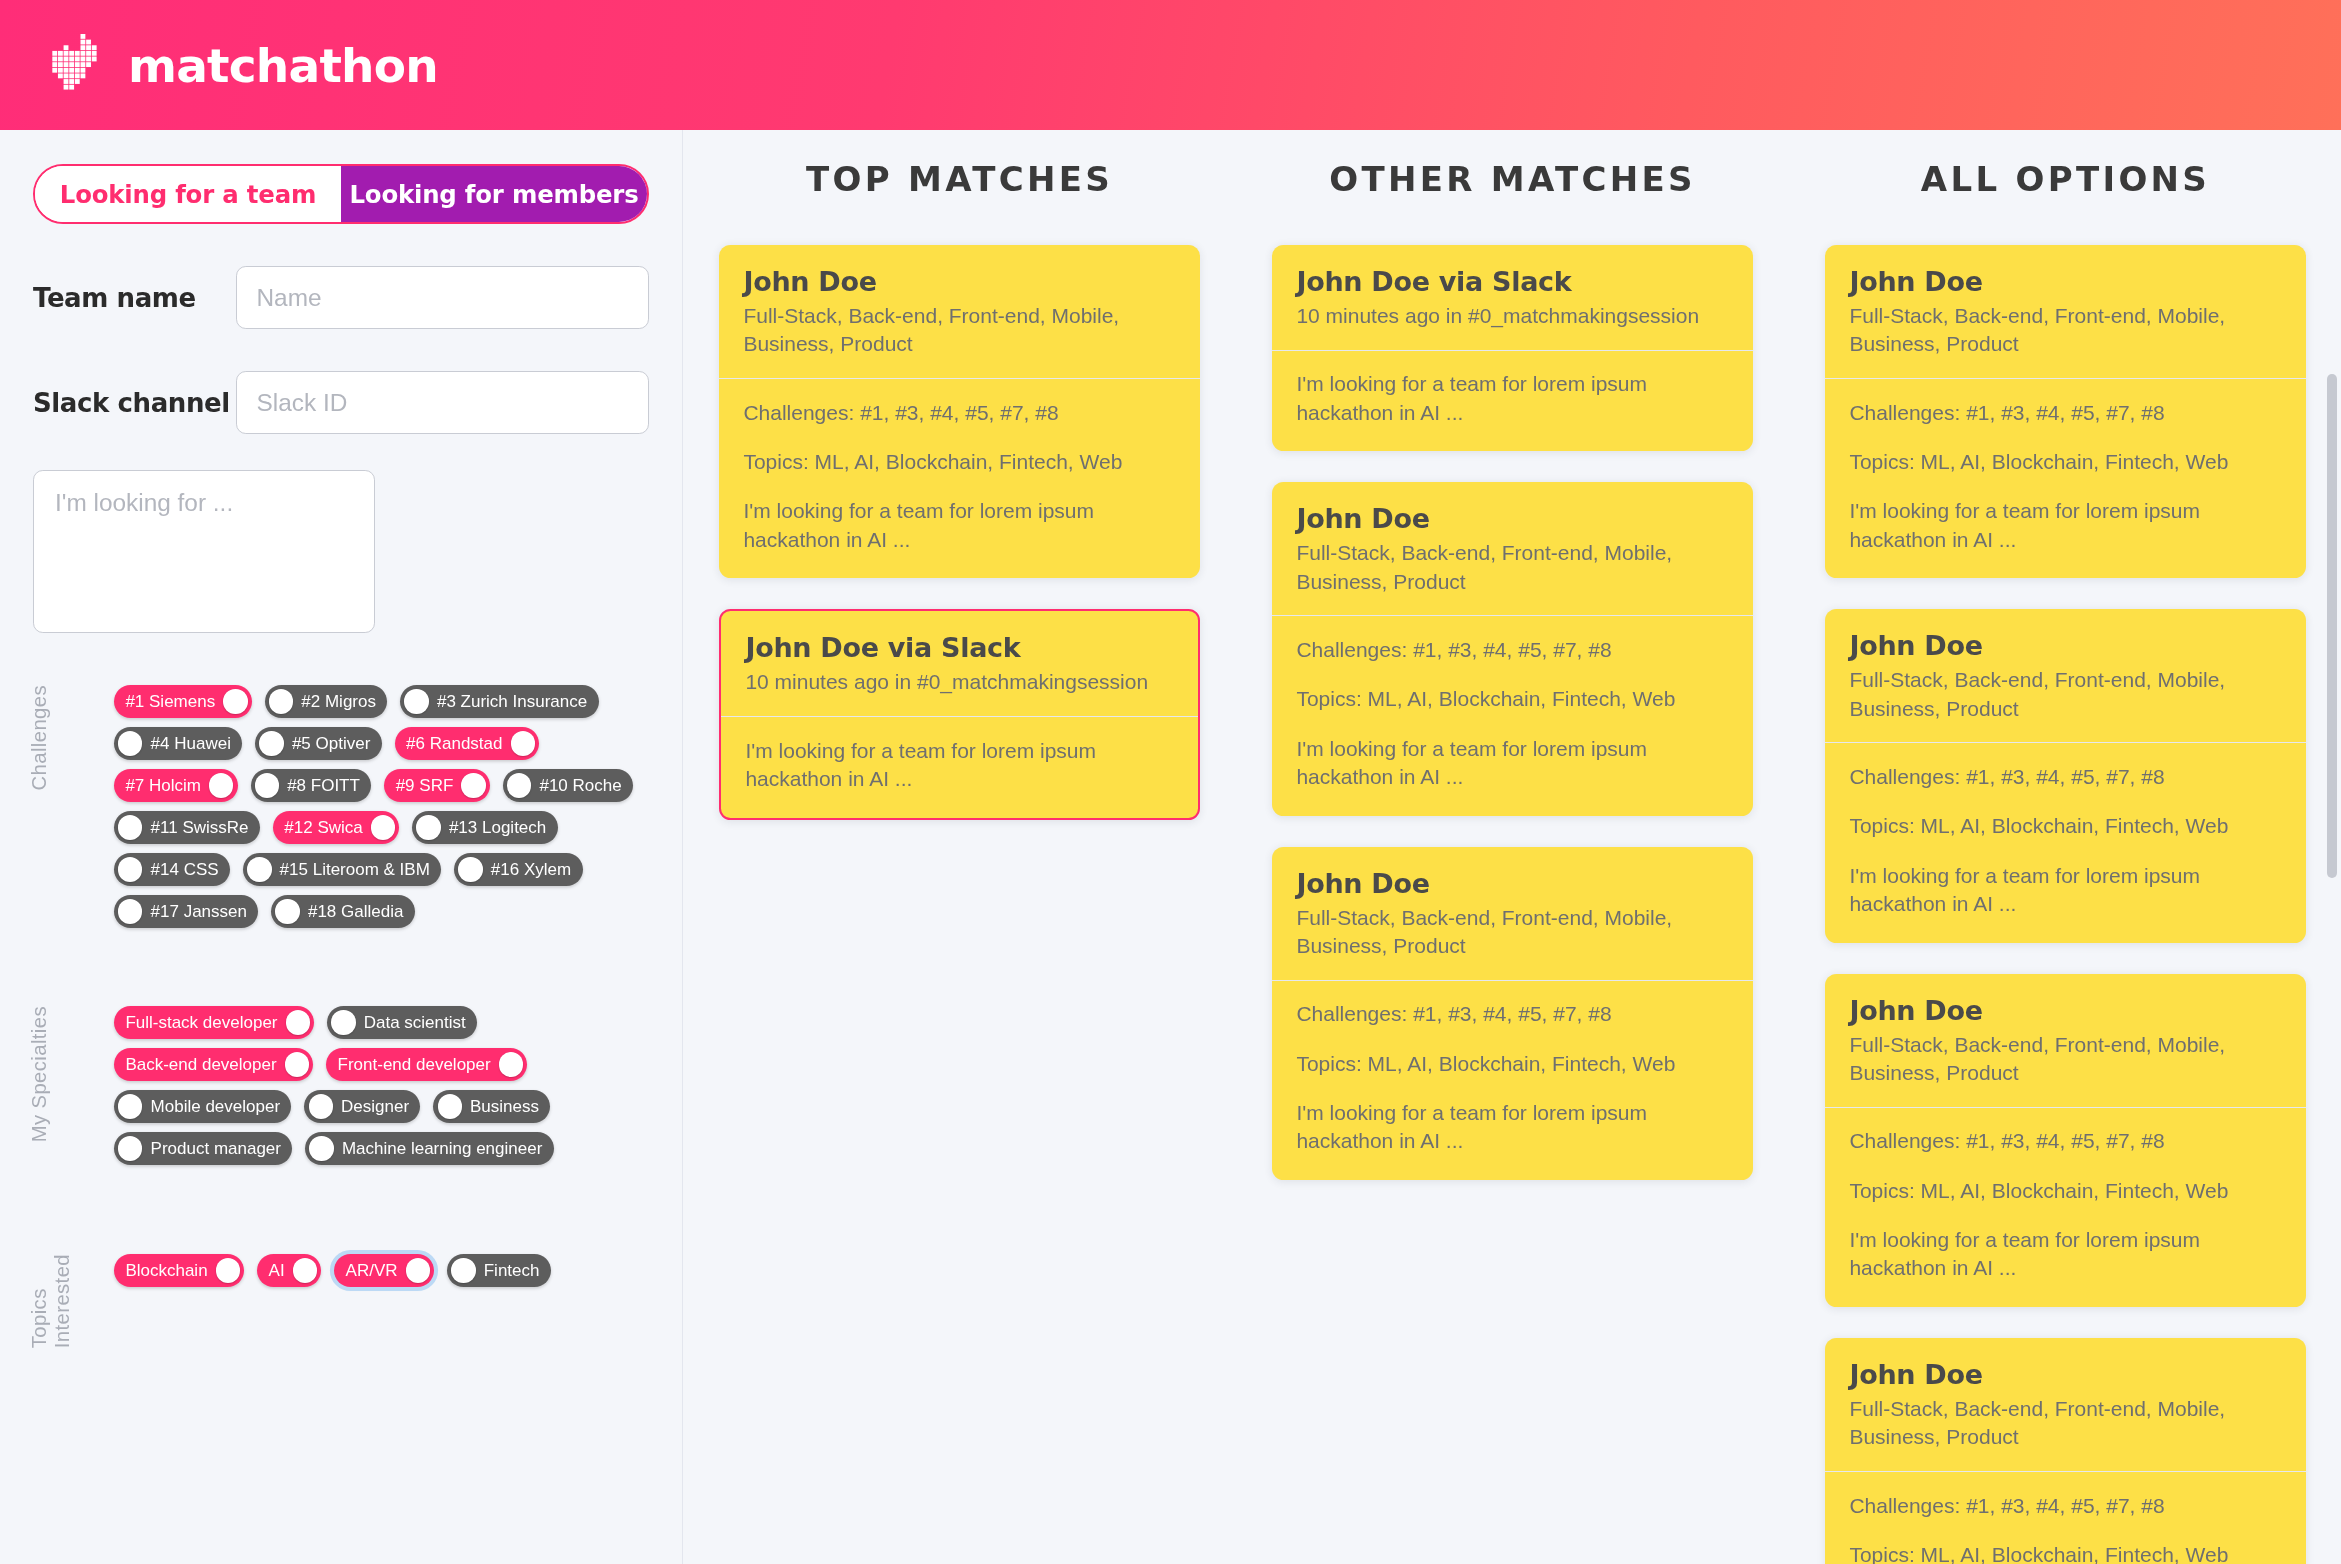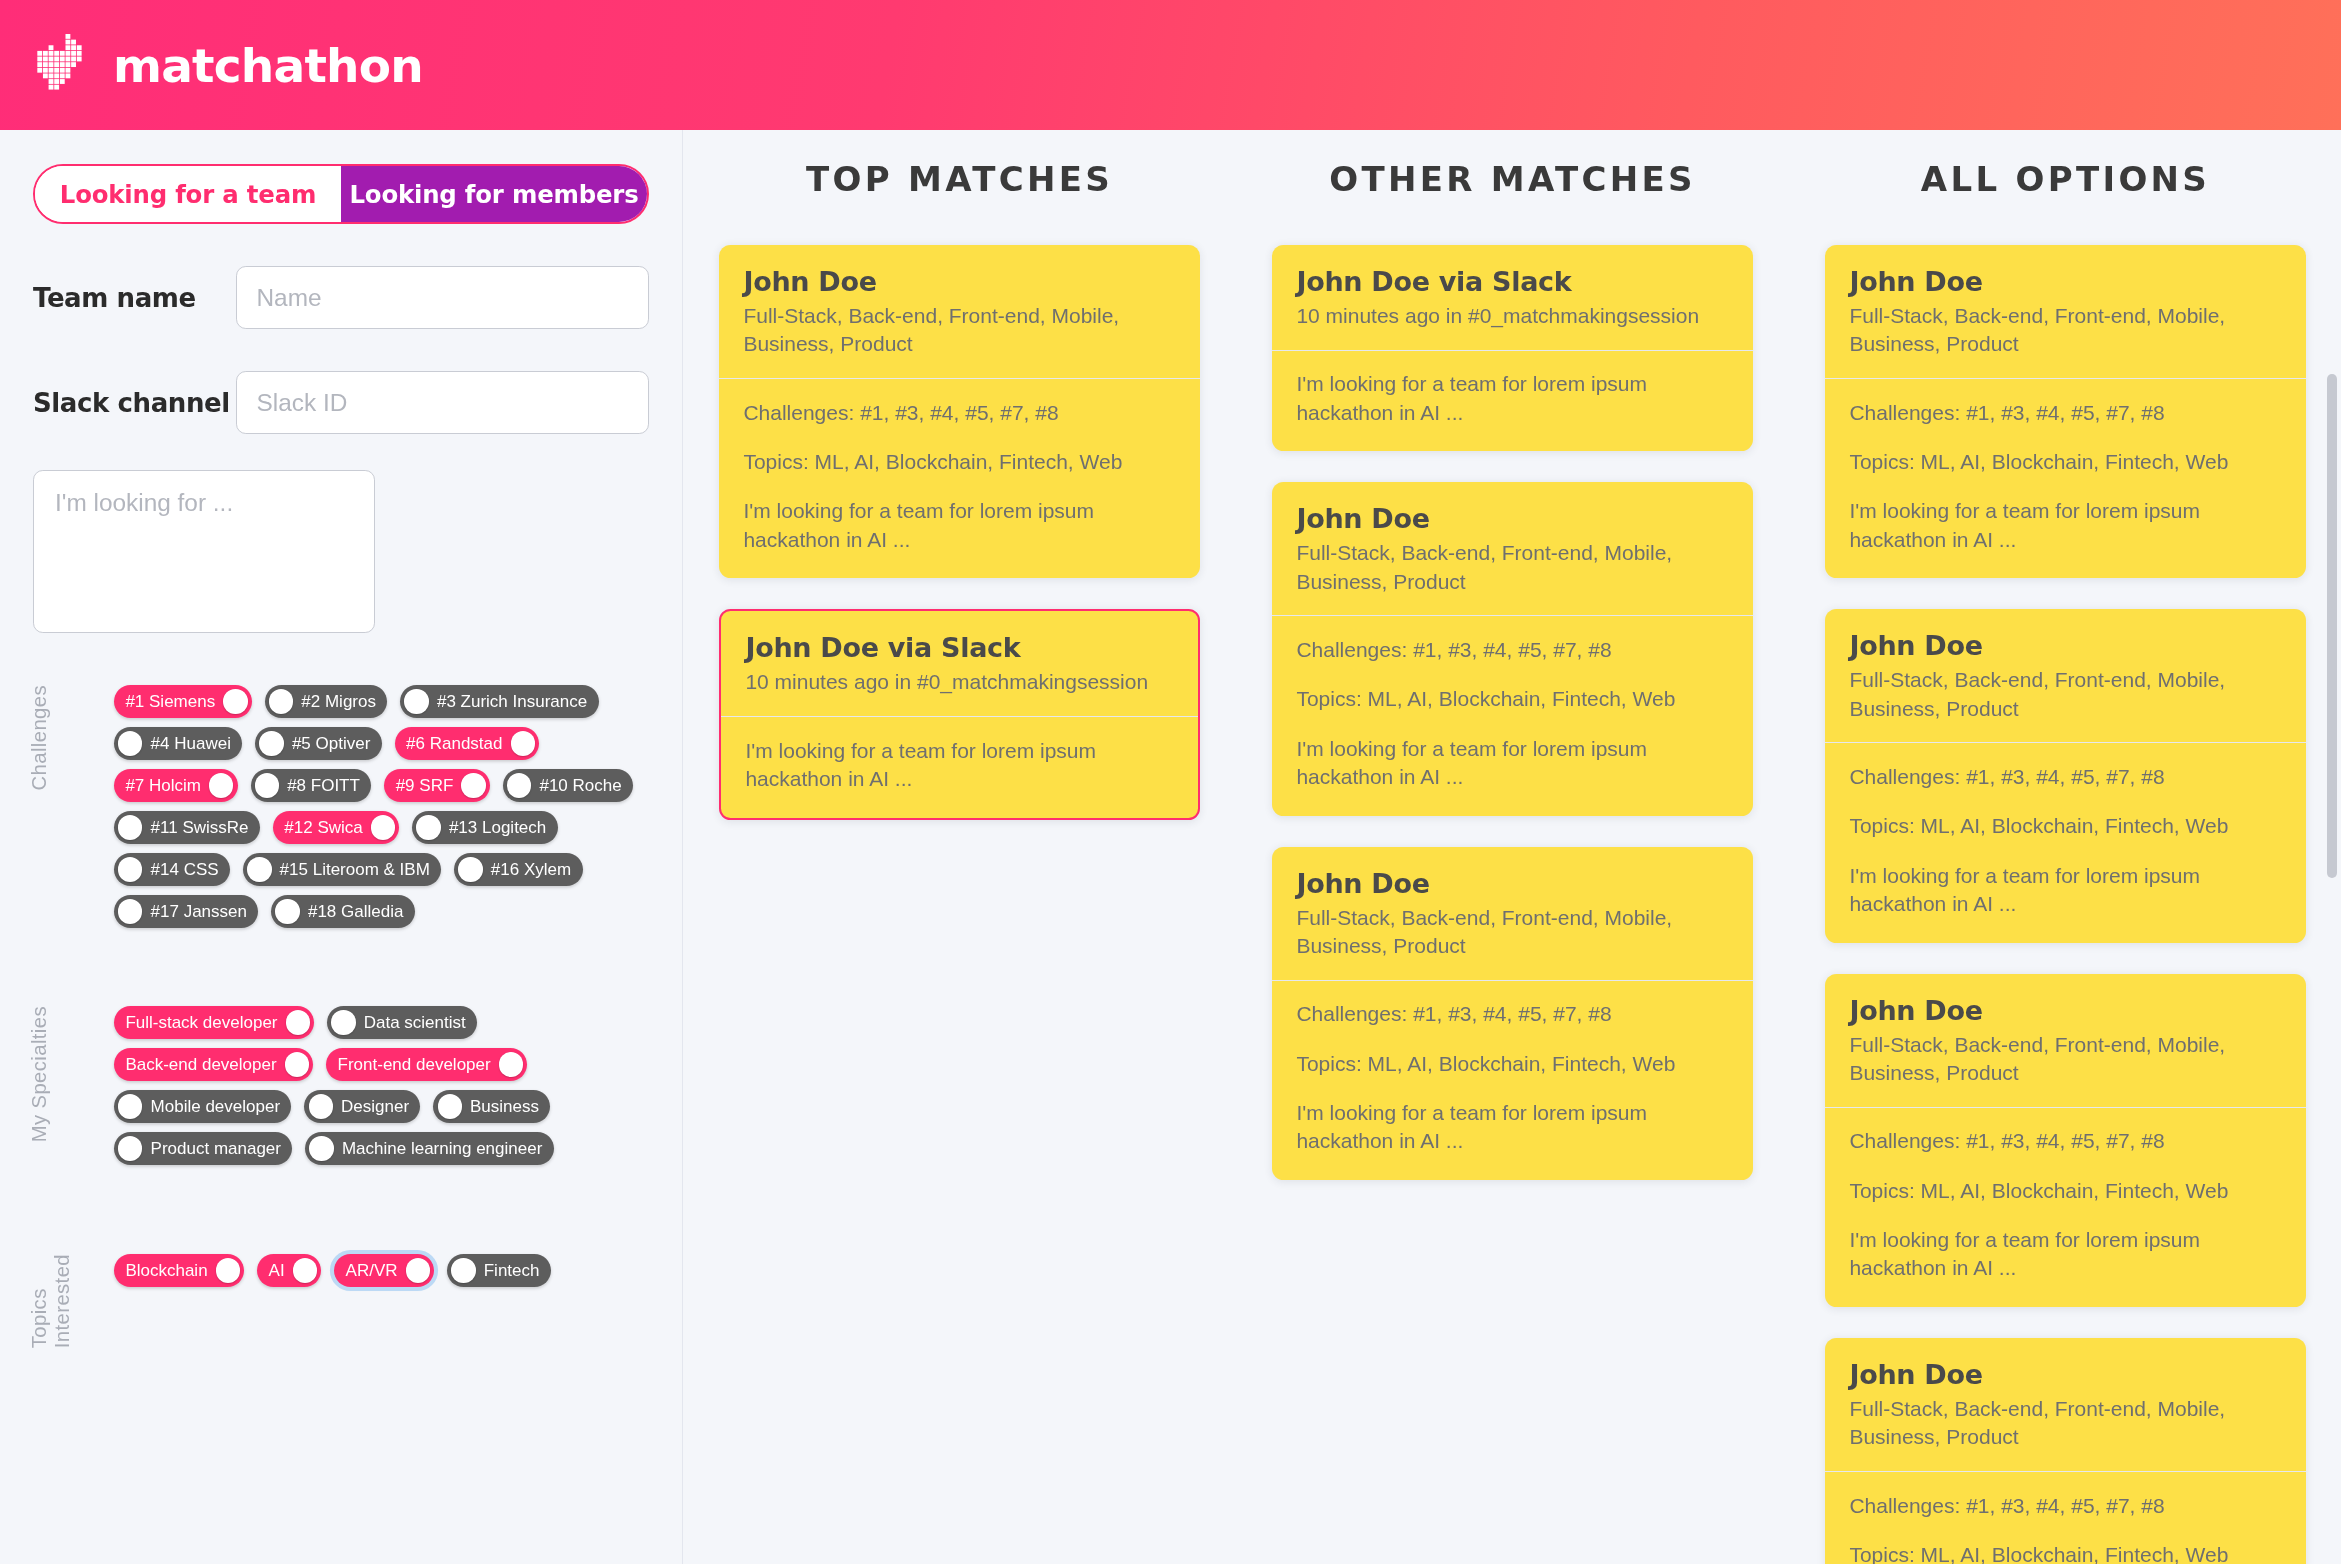--- a/index.html
+++ b/index.html
@@ -7,21 +7,21 @@
   body {
     font-family: "Liberation Sans", sans-serif;
     background:#f4f6fa;
     overflow:hidden;
   }
 
   
   .header{
     height:130px;
     background:linear-gradient(100deg,#ff2d78 0%,#ff3a70 38%,#ff5a5f 72%,#ff7059 100%);
-    display:flex; align-items:center; padding-left:36px;
+    display:flex; align-items:center; padding-left:51px;
     position:relative; z-index:5;
   }
   .brand{ display:flex; align-items:center; gap:18px; }
   .logo-mark{ width:59px; height:62px; display:block; }
   .brand-name{
     color:#ffffff; font-size:47px; font-weight:700; letter-spacing:-0.8px;
     font-family:"DejaVu Sans", sans-serif;
   }
 
   

